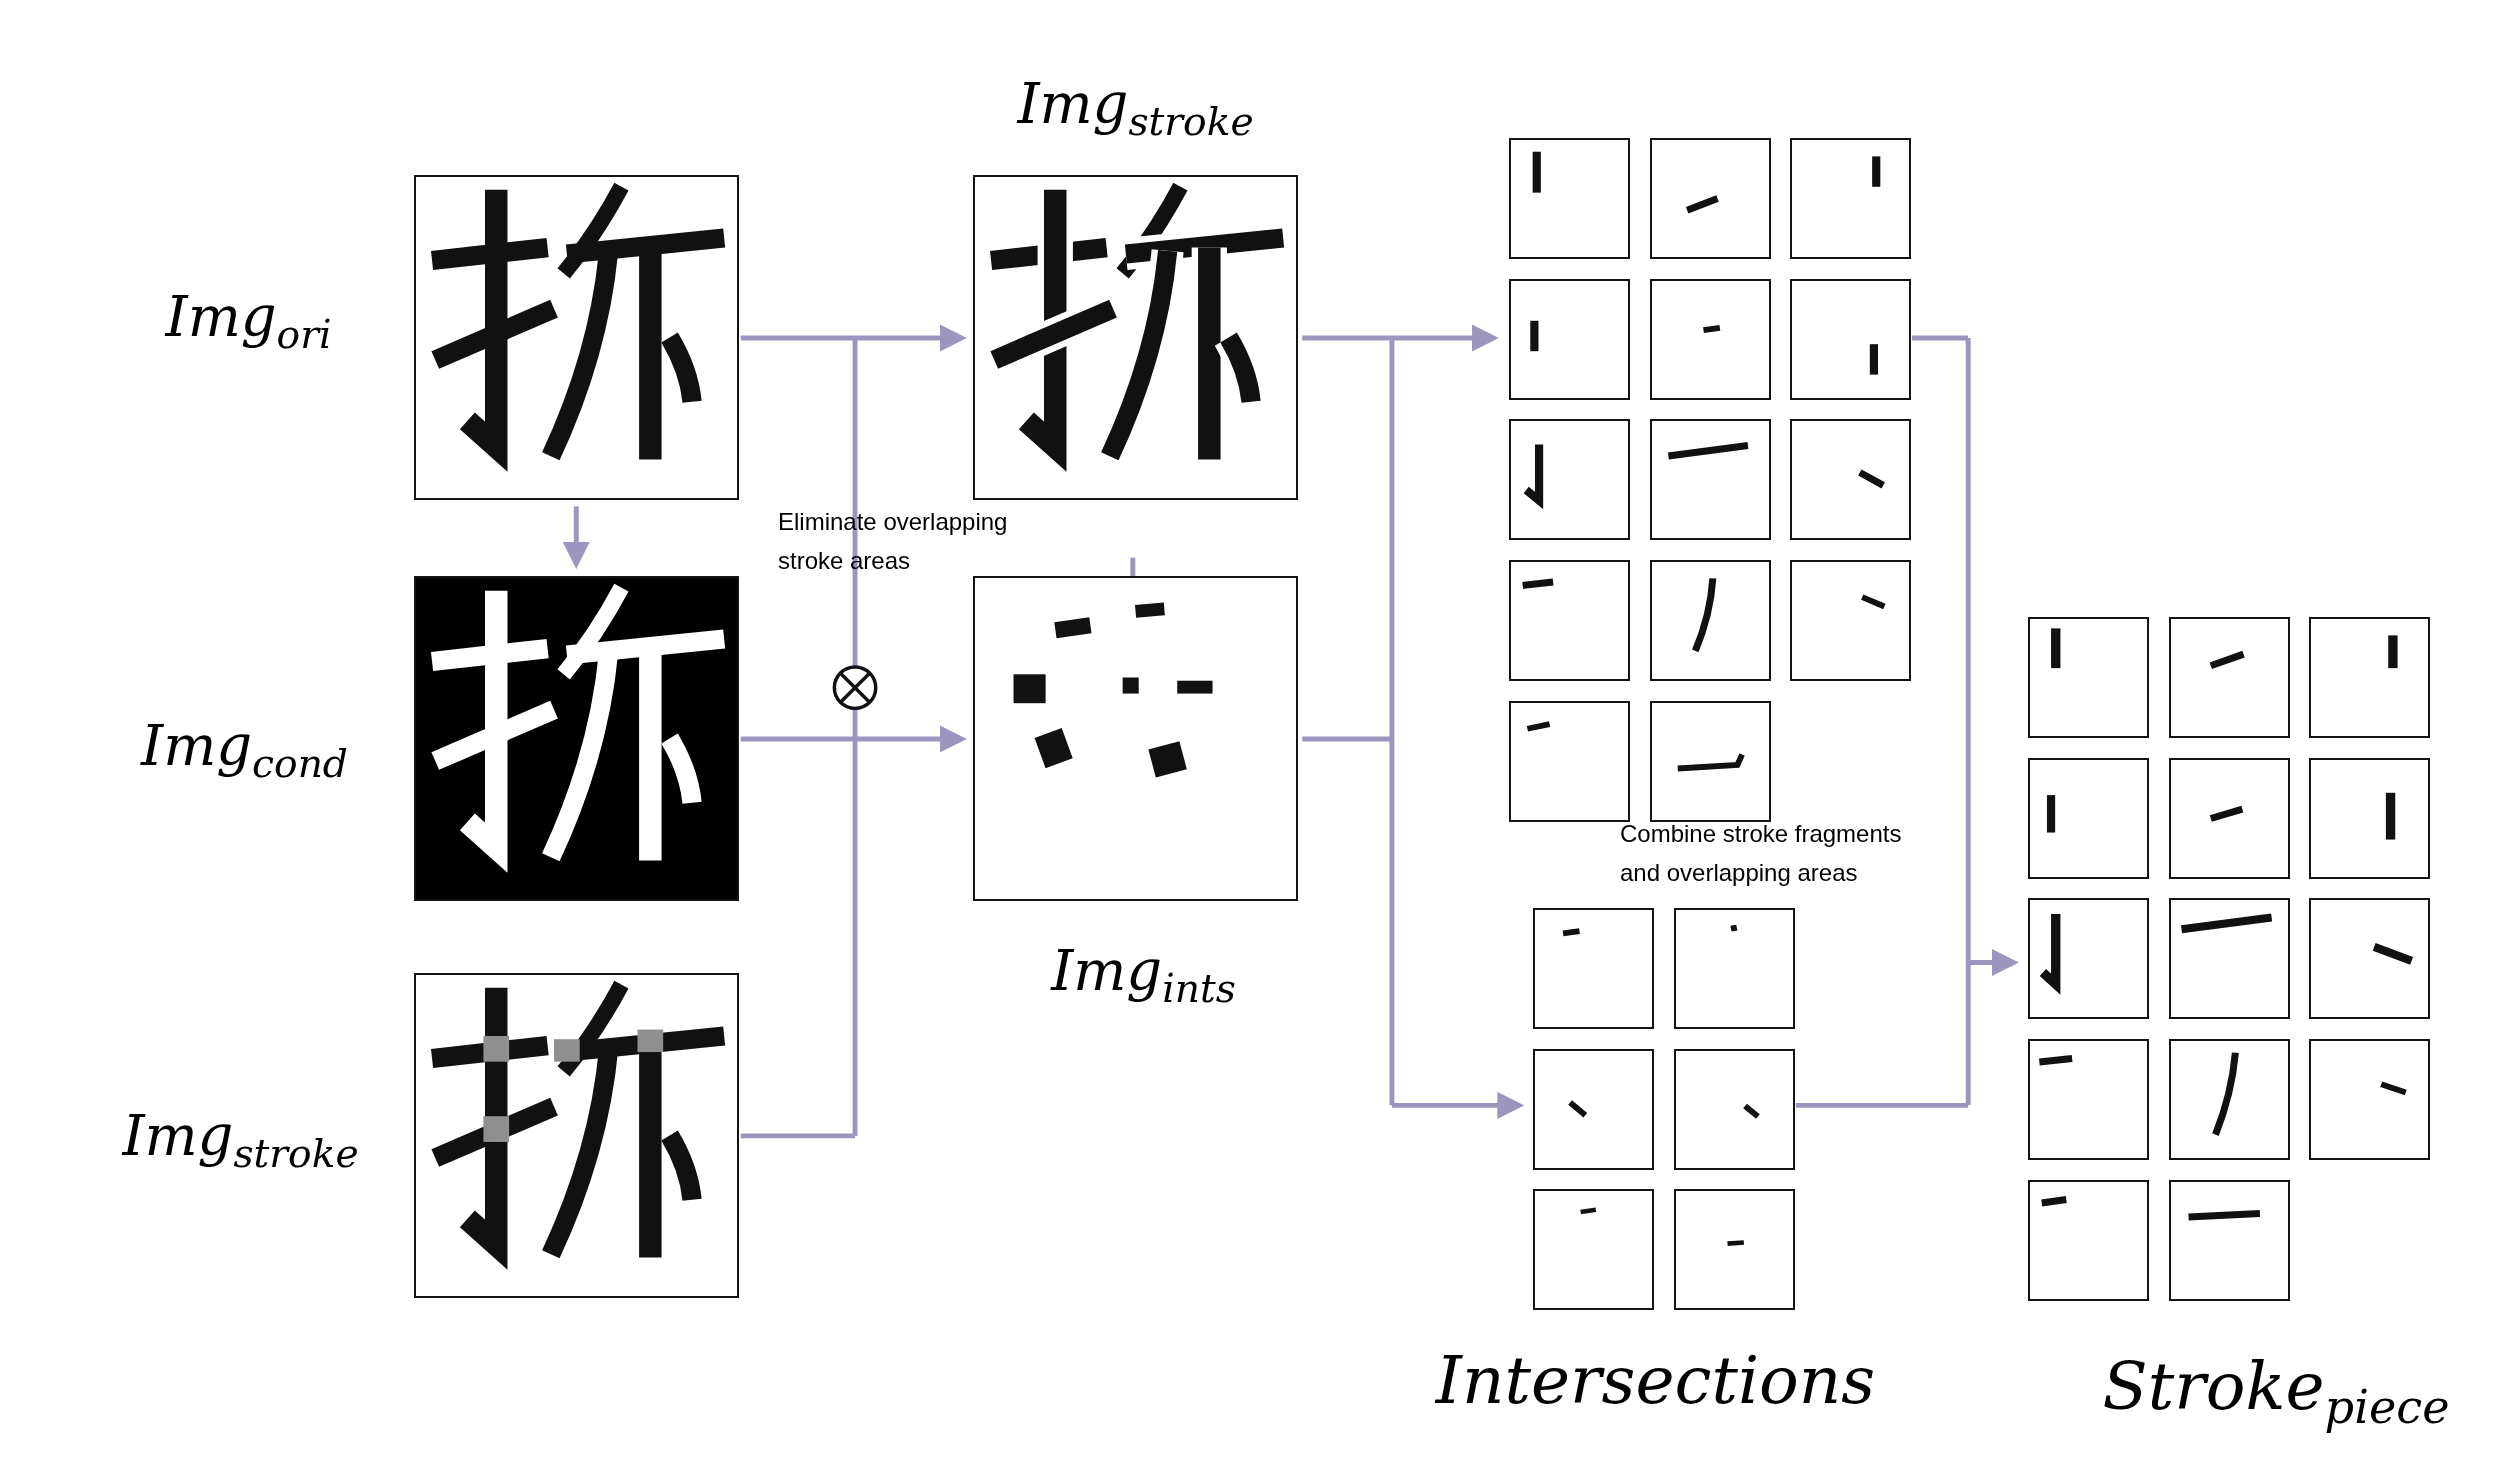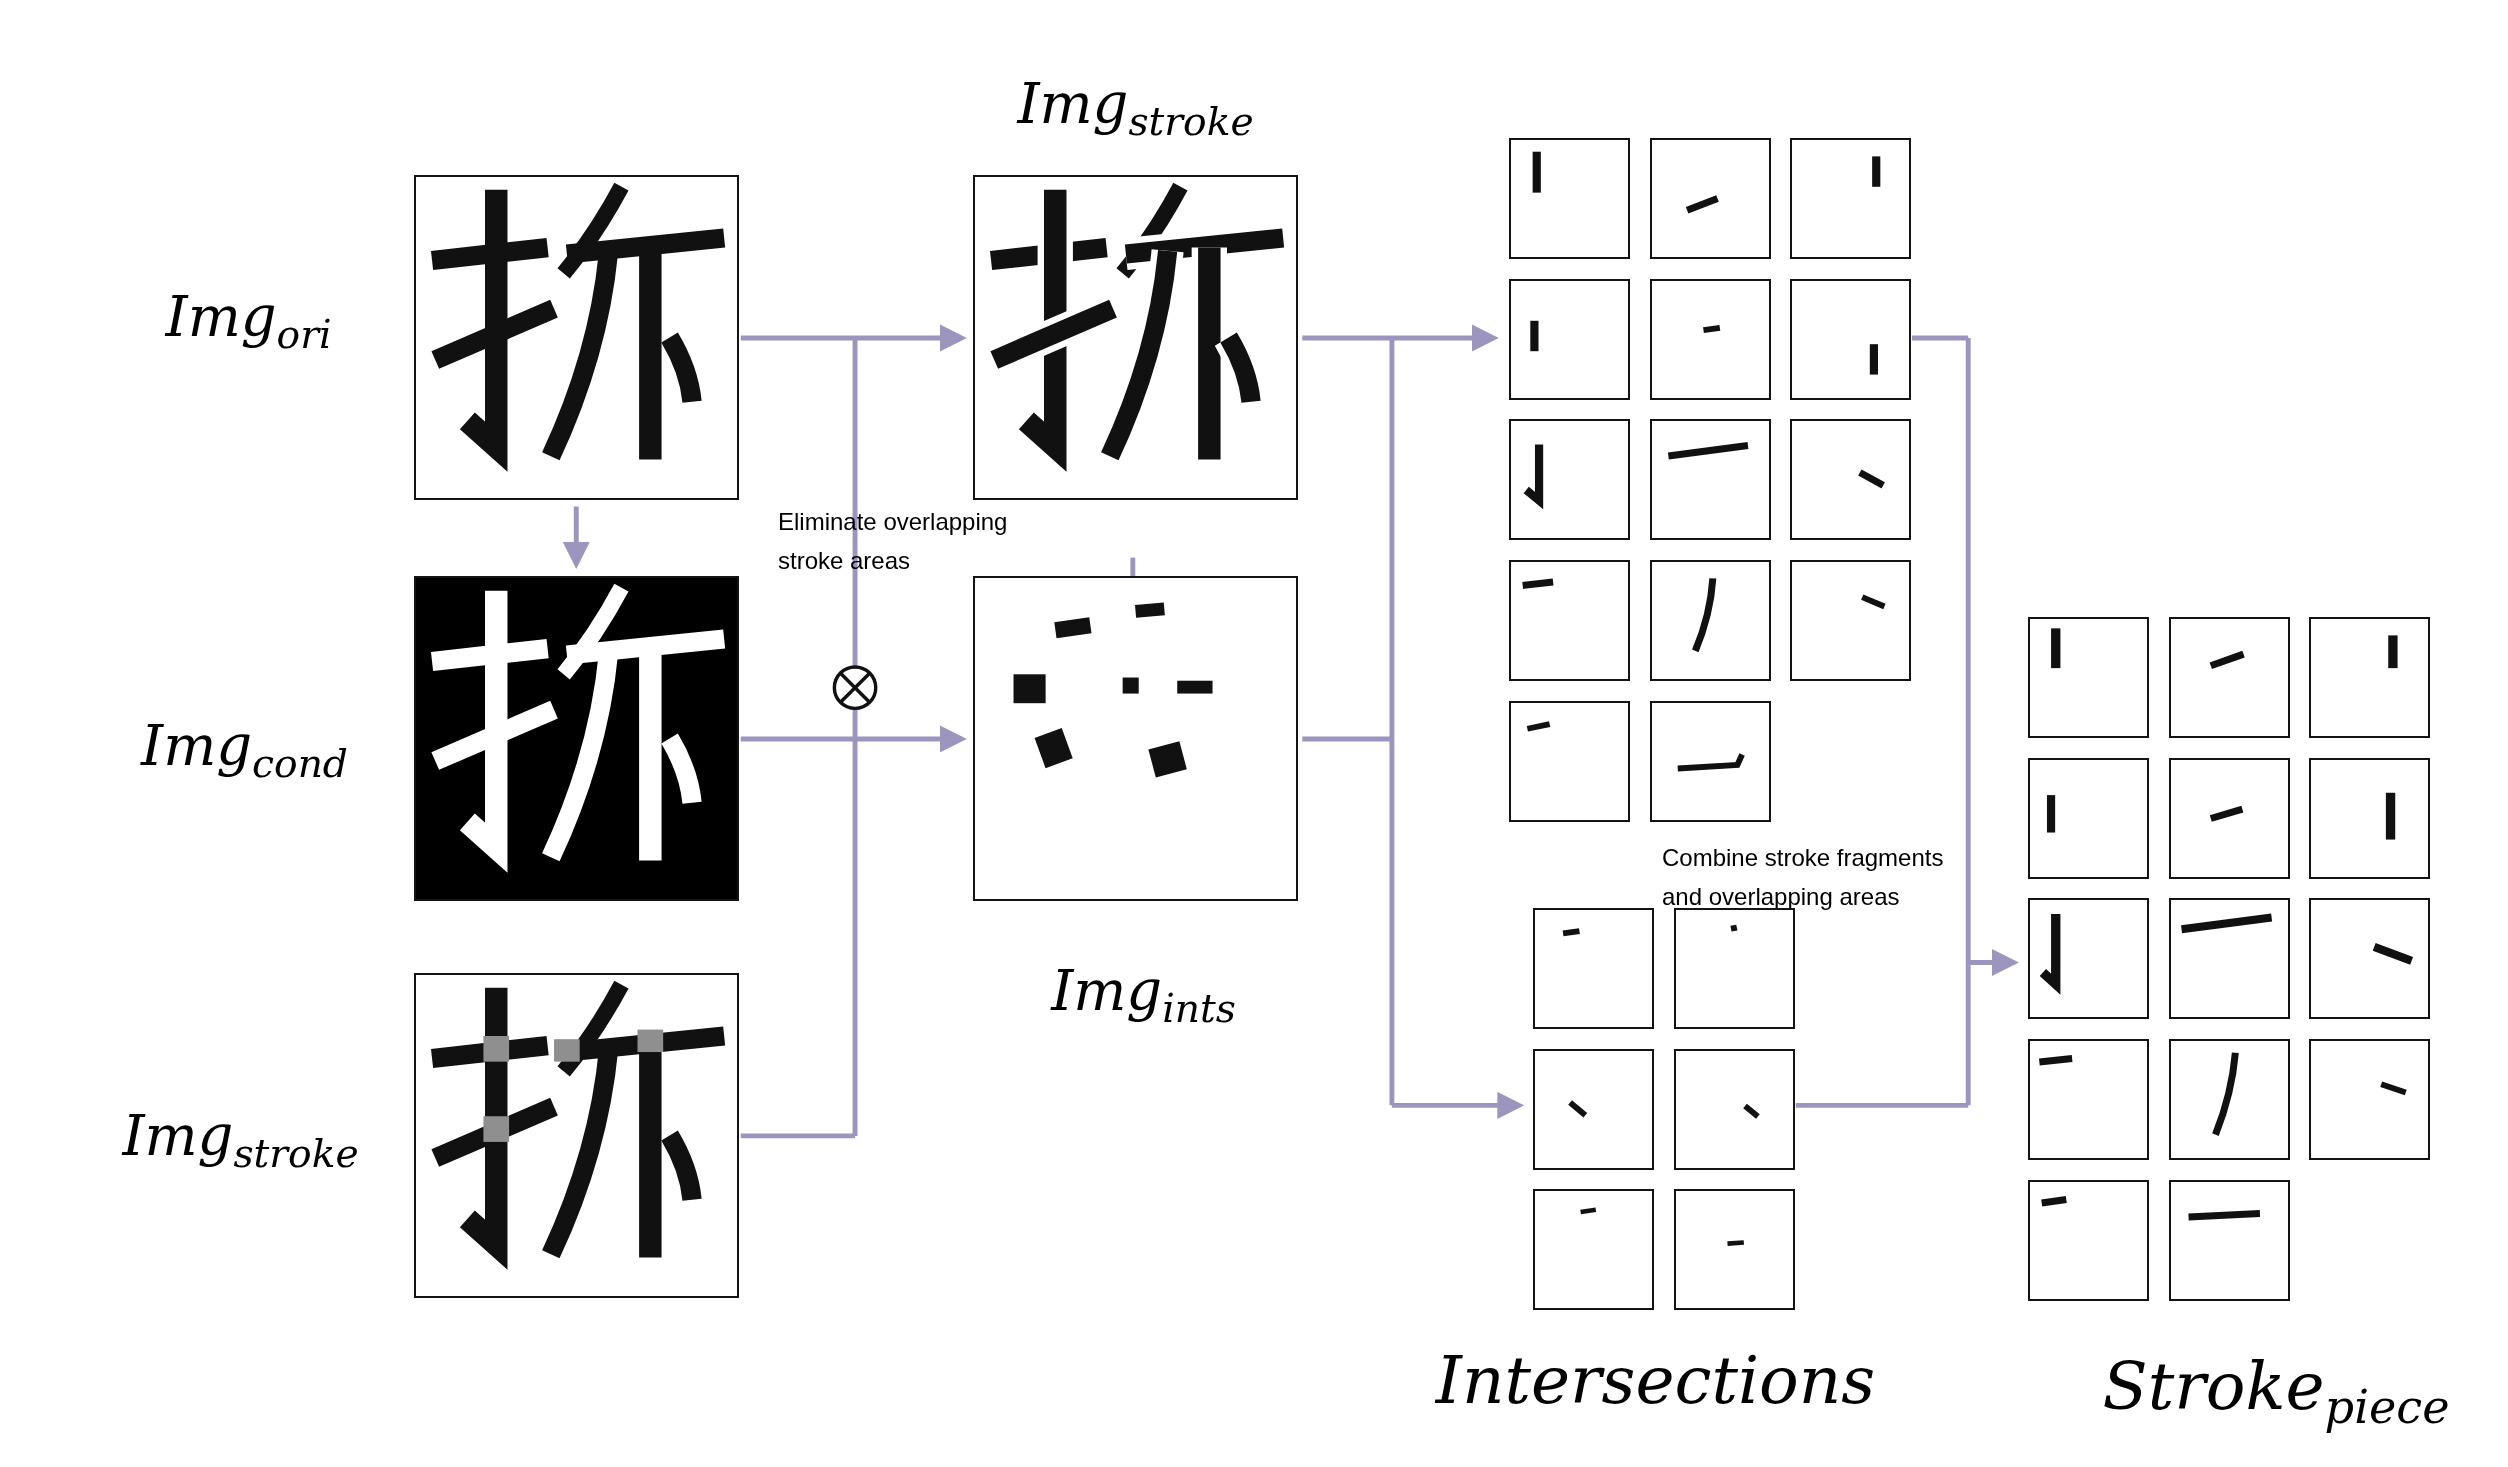--- a/index.html
+++ b/index.html
@@ -56,35 +56,35 @@
   </div>
   <div class="mathlabel size-lg" style="left:99px; top:697px; width:291px;margin-top:16px;">
     <span>Img</span><sub>cond</sub>
   </div>
   <div class="mathlabel size-lg" style="left:89px; top:1103px; width:303px;">
     <span>Img</span><sub>stroke</sub>
   </div>
   <div class="mathlabel size-lg" style="left:973px; top:71px; width:325px;">
     <span>Img</span><sub>stroke</sub>
   </div>
-  <div class="mathlabel size-lg" style="left:988px; top:938px; width:311px;margin-top:20px;">
+  <div class="mathlabel size-lg" style="left:988px; top:938px; width:311px;">
     <span>Img</span><sub>ints</sub>
   </div>
   <div class="mathlabel size-xl" style="left:1419px; top:1342px; width:473px;">
     <span>Intersections</span>
   </div>
   <div class="mathlabel size-xl" style="left:2069px; top:1348px; width:414px;">
     <span>Stroke</span><sub>piece</sub>
   </div>
 
   <div class="annotation" style="left:778px; top:502px; width:355px;">
     <div>Eliminate overlapping</div>
     <div>stroke areas</div>
   </div>
-  <div class="annotation" style="left:1662px; top:814px; width:426px;margin-top:24px;">
+  <div class="annotation" style="left:1620px; top:814px; width:426px;">
     <div>Combine stroke fragments</div>
     <div>and overlapping areas</div>
   </div>
 
   <div class="imgbox" style="left:414px; top:175px;">
     <svg viewBox="0 0 100 100">
         <path d="M5,26 L41,22" fill="none" stroke="#111111" stroke-width="6" stroke-linejoin="miter"></path>
         <path d="M25,4 L25,84 L16,76" fill="none" stroke="#111111" stroke-width="7" stroke-linejoin="miter"></path>
         <path d="M6,57 L43,41" fill="none" stroke="#111111" stroke-width="6" stroke-linejoin="miter"></path>
         <path d="M64,3 Q56,18 46,30" fill="none" stroke="#111111" stroke-width="5" stroke-linejoin="miter"></path>

